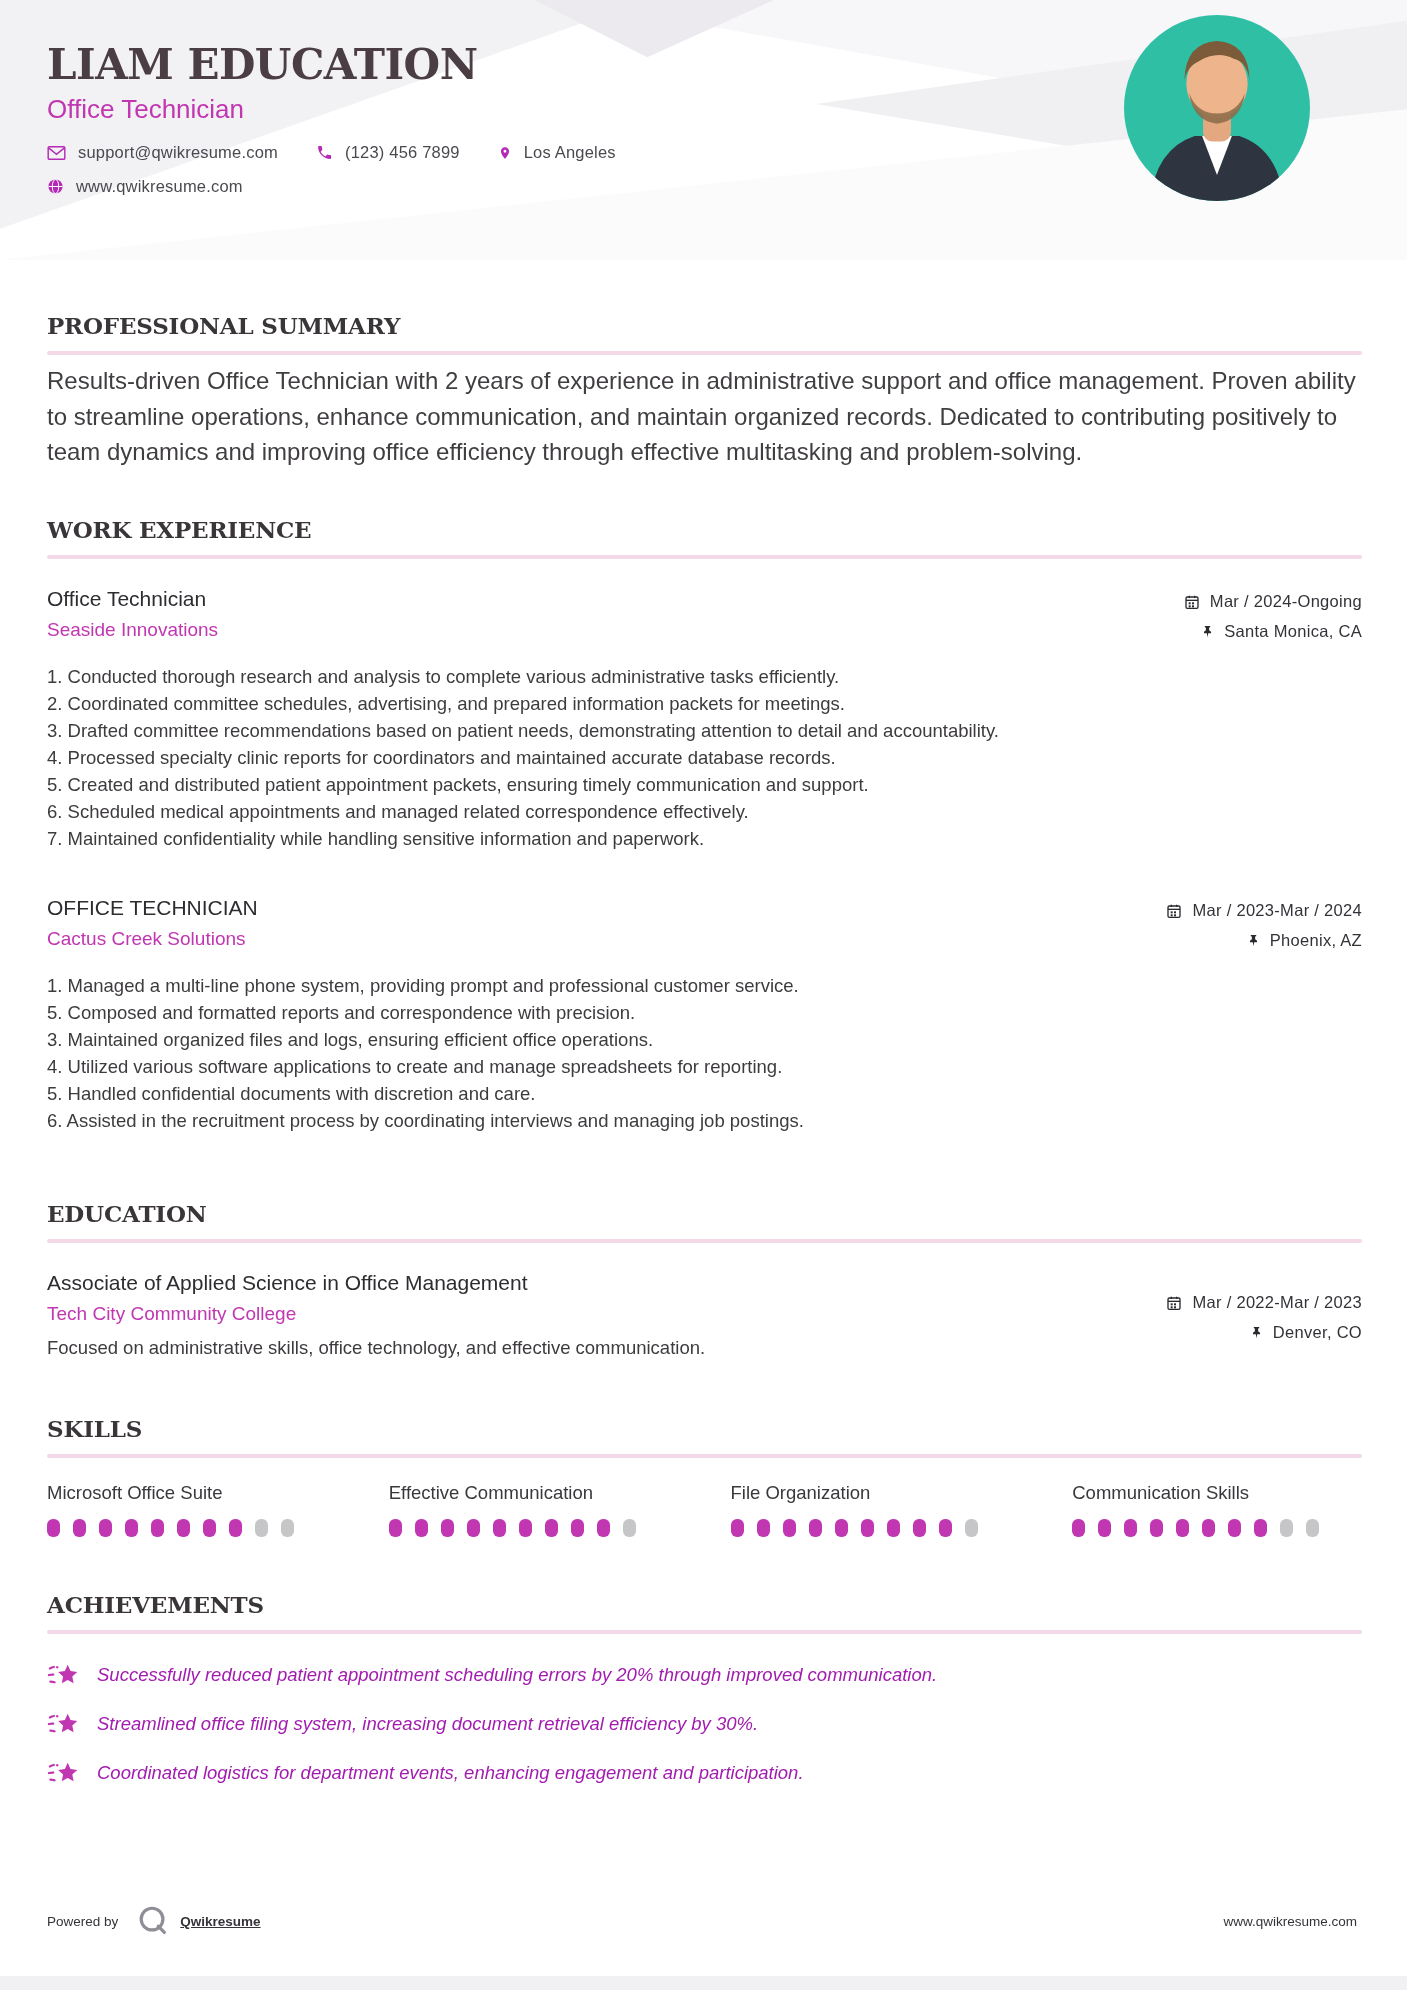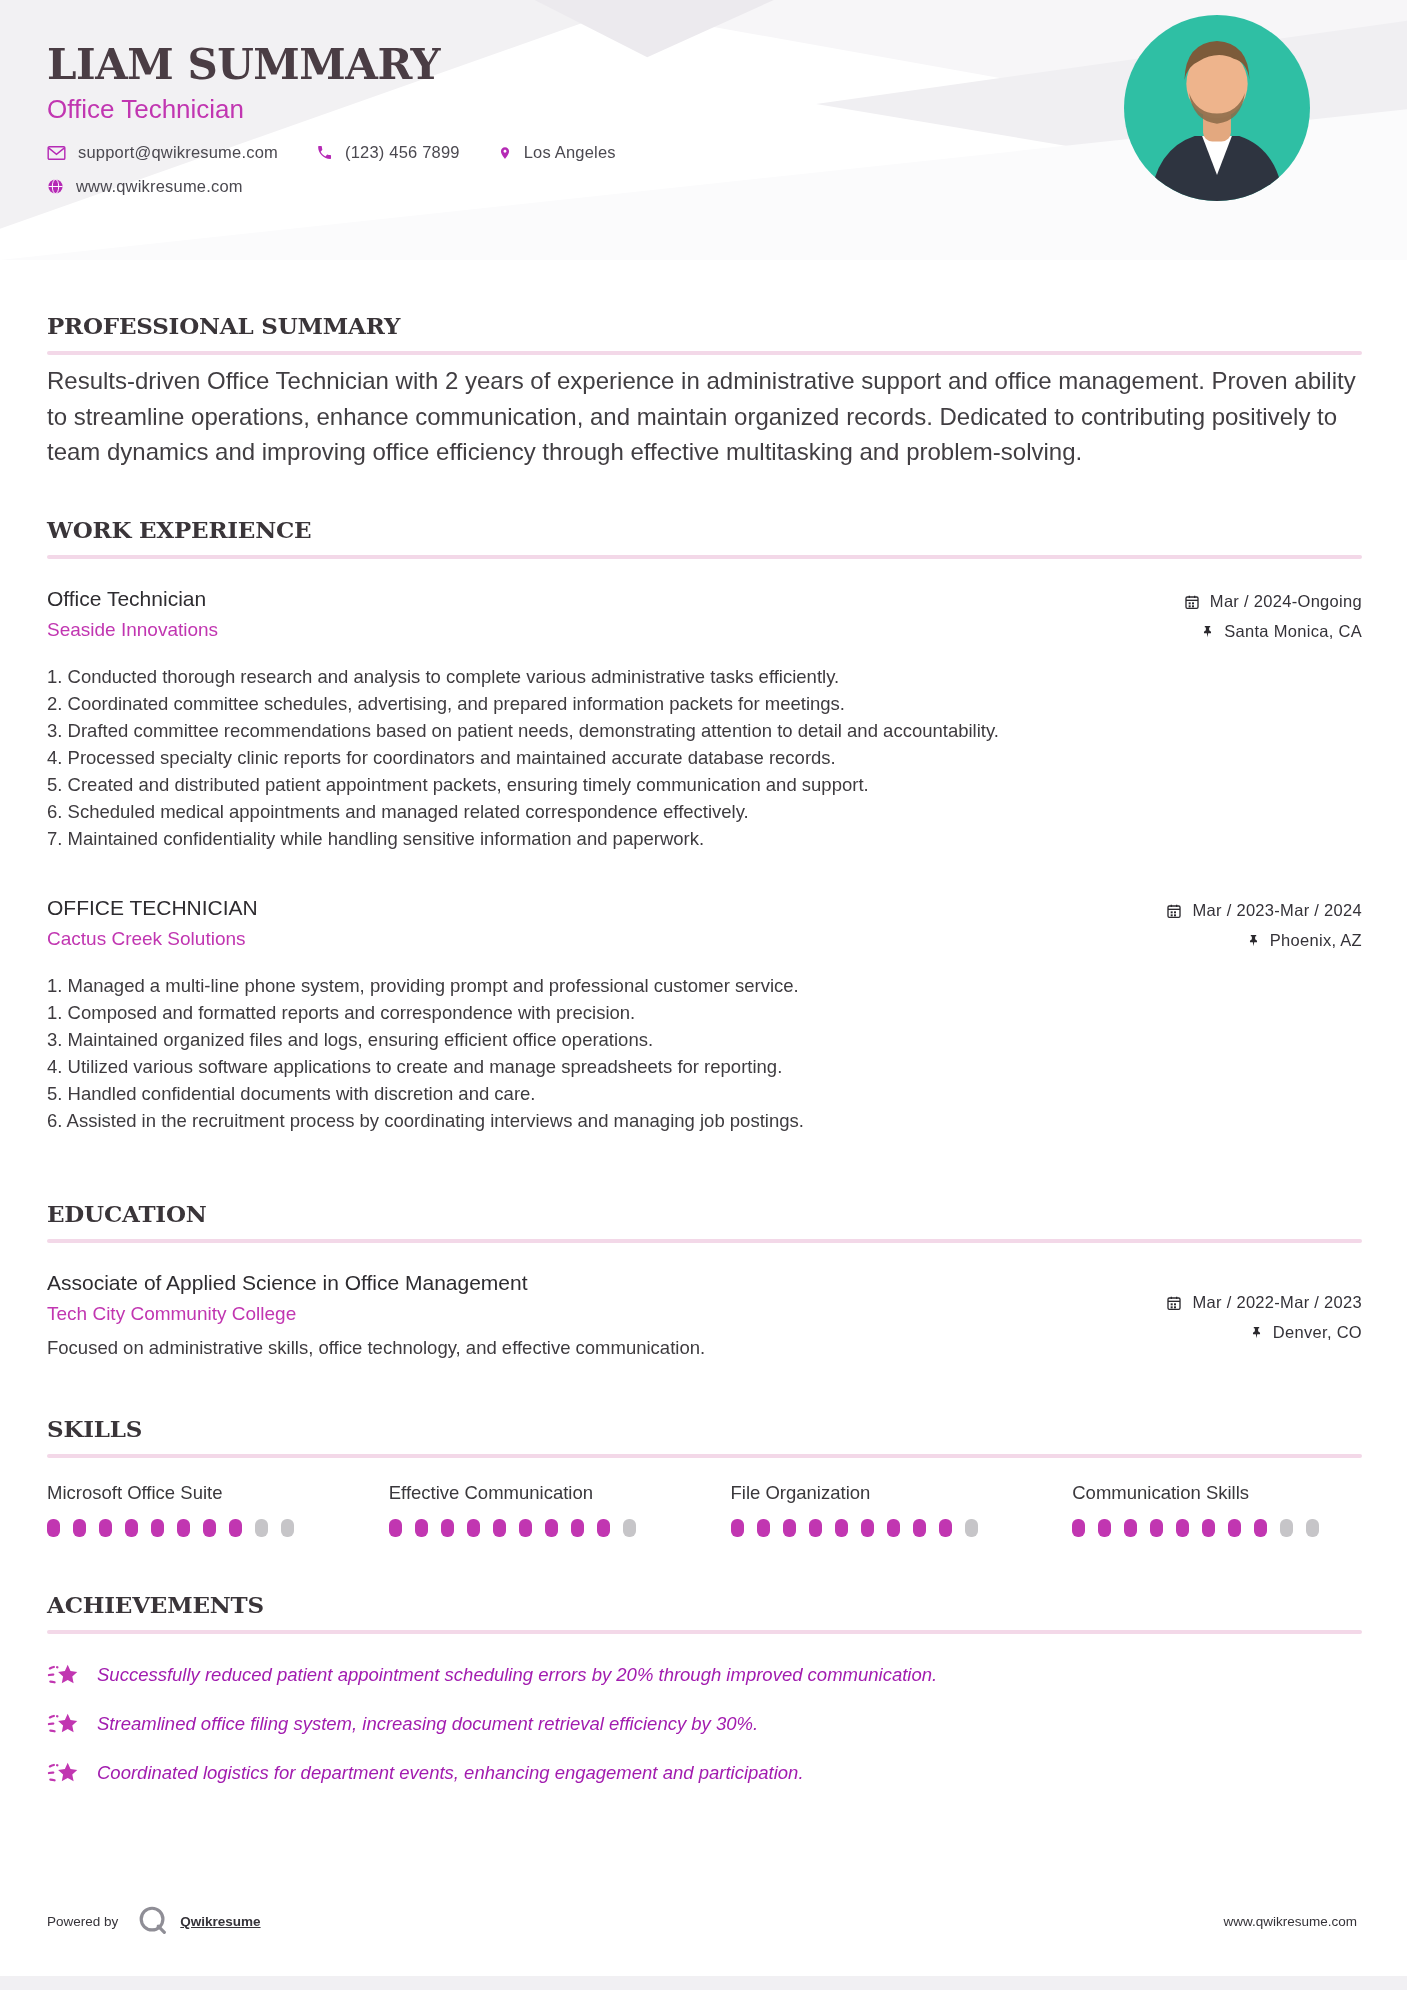--- a/index.html
+++ b/index.html
@@ -108,21 +108,21 @@
     <div class="shape s1"></div>
     <div class="shape s2"></div>
     <div class="shape s3"></div>
     <div class="shape s4"></div>
     <div class="shape s5"></div>
   </div>
 
   <div class="content">
 
     <div class="header">
-      <div class="name">LIAM SUMMARY</div>
+      <div class="name">LIAM EDUCATION</div>
       <div class="job-title">Office Technician</div>
 
       <div class="contact-row">
         <div class="contact-item">
           <span class="ic">
             <svg width="19" height="16" viewBox="0 0 24 19">
                 <rect x="1.5" y="1.5" width="21" height="16" rx="1.5" fill="none" stroke="#b52ab5" stroke-width="1.8"></rect>
                 <path d="M2 3l10 8.2L22 3" fill="none" stroke="#b52ab5" stroke-width="1.8"></path>
               </svg>
           </span>
@@ -251,21 +251,21 @@
                 <svg width="13" height="15" viewBox="0 0 24 24">
                     <path fill="#2b292e" d="M7 2h10v2.2l-2 .6v5l3.5 2.6V15h-5.2L12 22.5 10.7 15H5.5v-2.6L9 9.8v-5l-2-.6z"></path>
                   </svg>
               </span>
               <span>Phoenix, AZ</span>
             </div>
           </div>
         </div>
         <ol class="duties">
             <li>1. Managed a multi-line phone system, providing prompt and professional customer service.</li>
-            <li>1. Composed and formatted reports and correspondence with precision.</li>
+            <li>5. Composed and formatted reports and correspondence with precision.</li>
             <li>3. Maintained organized files and logs, ensuring efficient office operations.</li>
             <li>4. Utilized various software applications to create and manage spreadsheets for reporting.</li>
             <li>5. Handled confidential documents with discretion and care.</li>
             <li>6. Assisted in the recruitment process by coordinating interviews and managing job postings.</li>
           </ol>
       </div>
     </div>
 
     <div class="section mt-edu">
       <div class="sec-head">EDUCATION</div>

